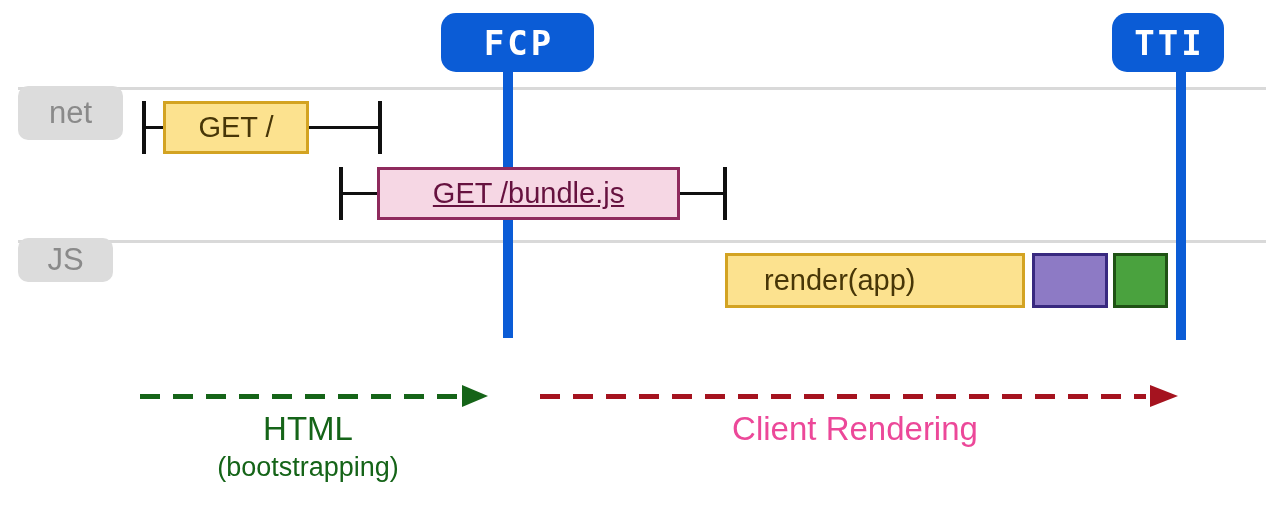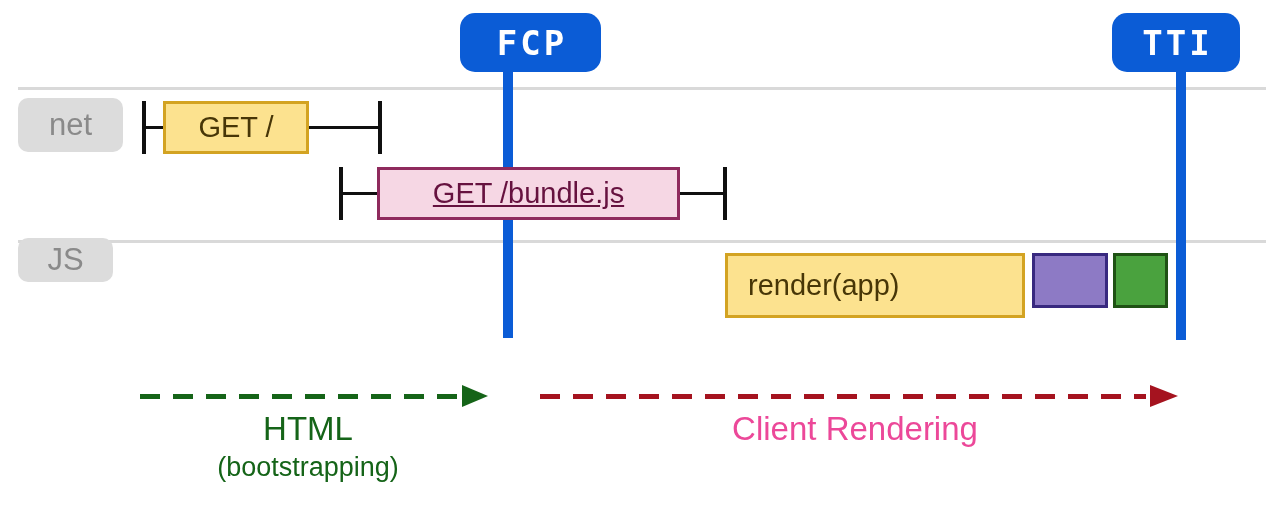--- a/index.html
+++ b/index.html
@@ -30,21 +30,21 @@
     position: absolute;
     background: #dcdcdc;
     color: #8a8a8a;
     border-radius: 10px;
     display: flex;
     align-items: center;
     justify-content: center;
     font-size: 31px;
     z-index: 2;
   }
-  .lane-label.net { left: 18px; top: 98px; width: 105px; height: 54px; }
+  .lane-label.net { left: 18px; top: 86px; width: 105px; height: 54px; }
   .lane-label.js  { left: 18px; top: 238px; width: 95px; height: 44px; }
 
   
   .stem {
     position: absolute;
     width: 10px;
     background: #0b5cd6;
     z-index: 1;
   }
   .stem.fcp { left: 503px; top: 60px; height: 278px; }
@@ -63,22 +63,22 @@
     z-index: 3;
   }
   .badge span {
     color: #ffffff;
     font-family: "DejaVu Sans Mono", monospace;
     font-weight: bold;
     font-size: 34px;
     letter-spacing: 3px;
     text-indent: 3px;
   }
-  .badge.fcp { left: 460px; width: 141px; }
-  .badge.tti { left: 1112px; width: 128px; }
+  .badge.fcp { left: 441px; width: 153px; }
+  .badge.tti { left: 1112px; width: 112px; }
 
   
   .wh-h, .wh-cap {
     position: absolute;
     background: #101010;
     z-index: 2;
   }
   .wh-h   { height: 3px; }
   .wh-cap { width: 4px; height: 53px; }
 
@@ -106,22 +106,22 @@
   .bar.purple {
     background: #8d7ac5;
     border: 3px solid #38297f;
   }
   .bar.green {
     background: #4aa23e;
     border: 3px solid #1f5214;
   }
   .bar.get-root   { left: 163px; top: 101px; width: 146px; height: 53px; }
   .bar.get-bundle { left: 377px; top: 167px; width: 303px; height: 53px; }
-  .bar.render     { left: 725px; top: 253px; width: 300px; height: 65px;
-                    justify-content: flex-start; padding-left: 20px; }
+  .bar.render     { left: 725px; top: 253px; width: 300px; height: 55px;
+                    justify-content: flex-start; padding-left: 36px; }
   .bar.task-p     { left: 1032px; top: 253px; width: 76px; height: 55px; }
   .bar.task-g     { left: 1113px; top: 253px; width: 55px; height: 55px; }
 
   
   .dash {
     position: absolute;
     height: 5px;
     top: 394px;
     z-index: 1;
   }

